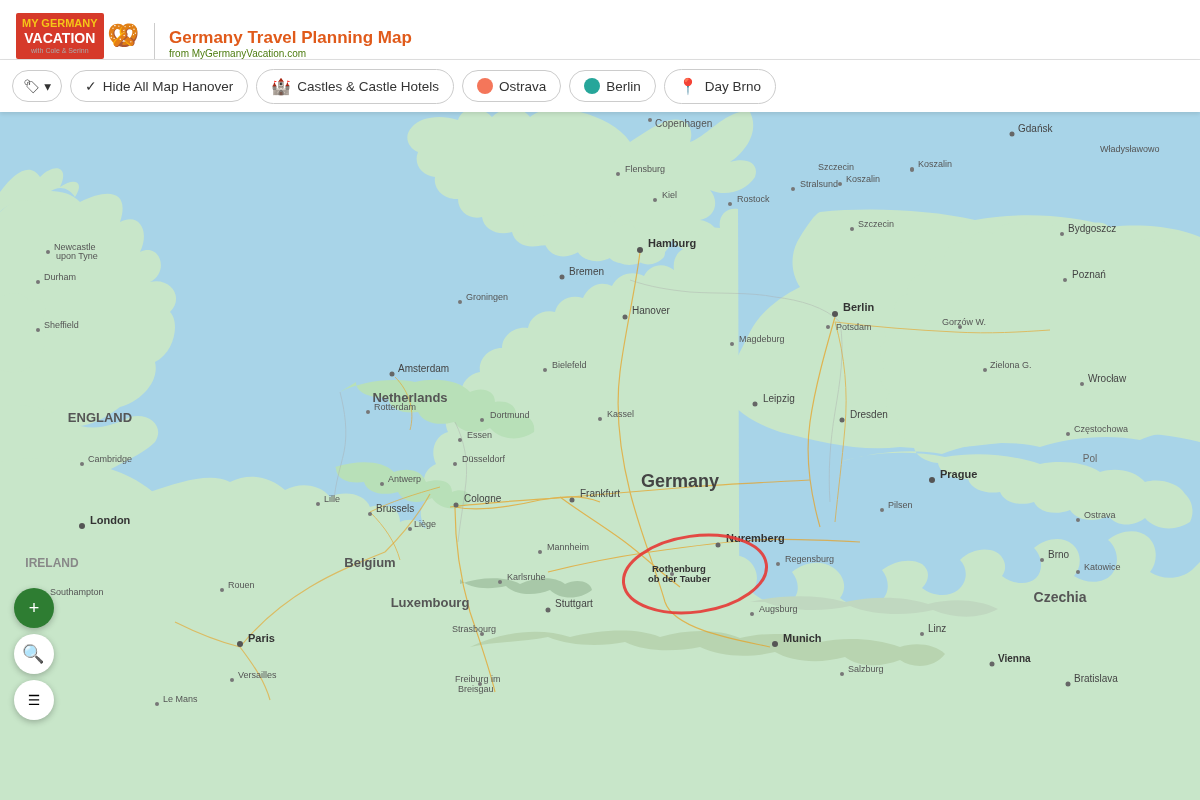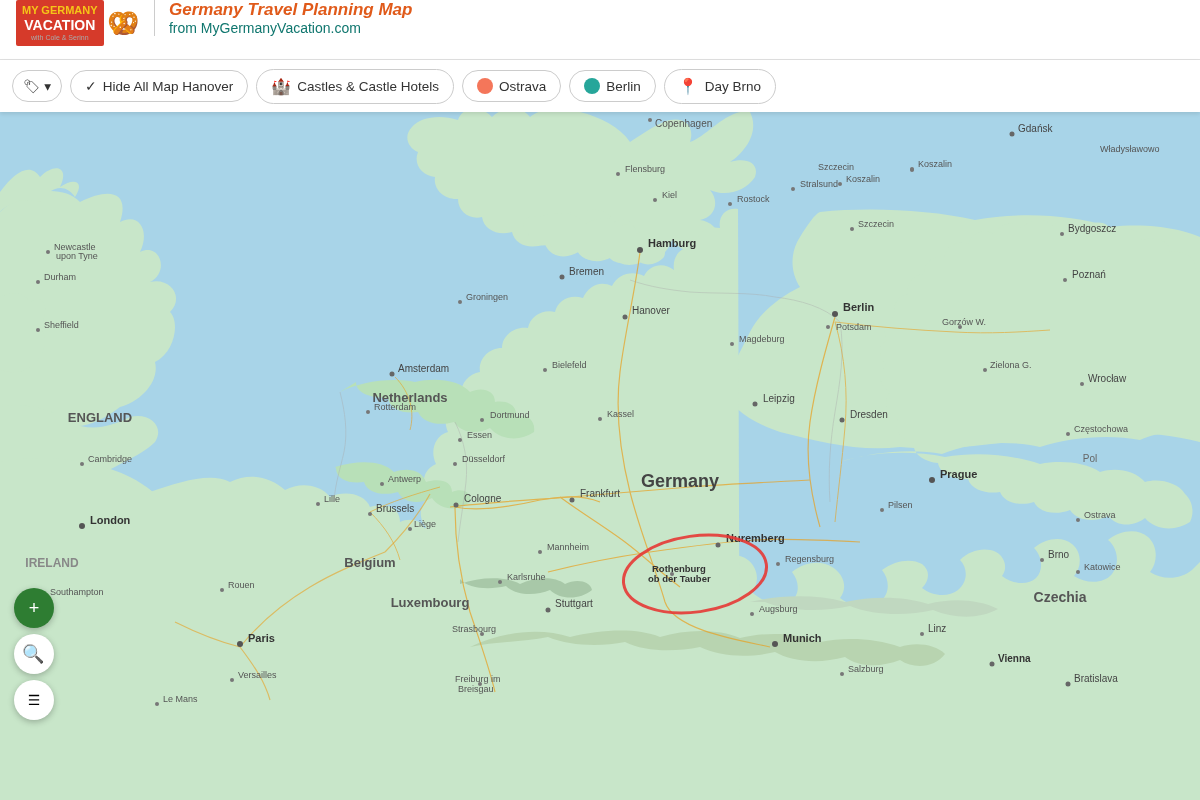--- a/index.html
+++ b/index.html
@@ -5,21 +5,21 @@
     * { margin: 0; padding: 0; box-sizing: border-box; }
     body { width: 1200px; height: 800px; overflow: hidden; font-family: Arial, sans-serif; position: relative; }
 
     
     #header {
       position: absolute;
       top: 0; left: 0; right: 0;
       height: 60px;
       background: white;
       display: flex;
-      align-items: flex-start;
+      align-items: flex-end;
       padding: 0 16px;
       z-index: 100;
       border-bottom: 1px solid #e0e0e0;
     }
     #logo-area {
       display: flex;
       align-items: center;
       gap: 10px;
     }
     #logo-box {
@@ -40,25 +40,24 @@
     #divider {
       width: 1px;
       height: 36px;
       background: #ccc;
       margin: 0 14px;
     }
     #header-title h1 {
       font-size: 17px;
       font-weight: bold;
       color: #e05a1a;
-      font-style: italic;
     }
     #header-title p {
-      font-size: 14px;
-      color: #0f766e;
+      font-size: 10px;
+      color: #4d7c0f;
     }
 
     
     #toolbar {
       position: absolute;
       top: 60px; left: 0; right: 0;
       height: 52px;
       background: white;
       display: flex;
       align-items: center;

